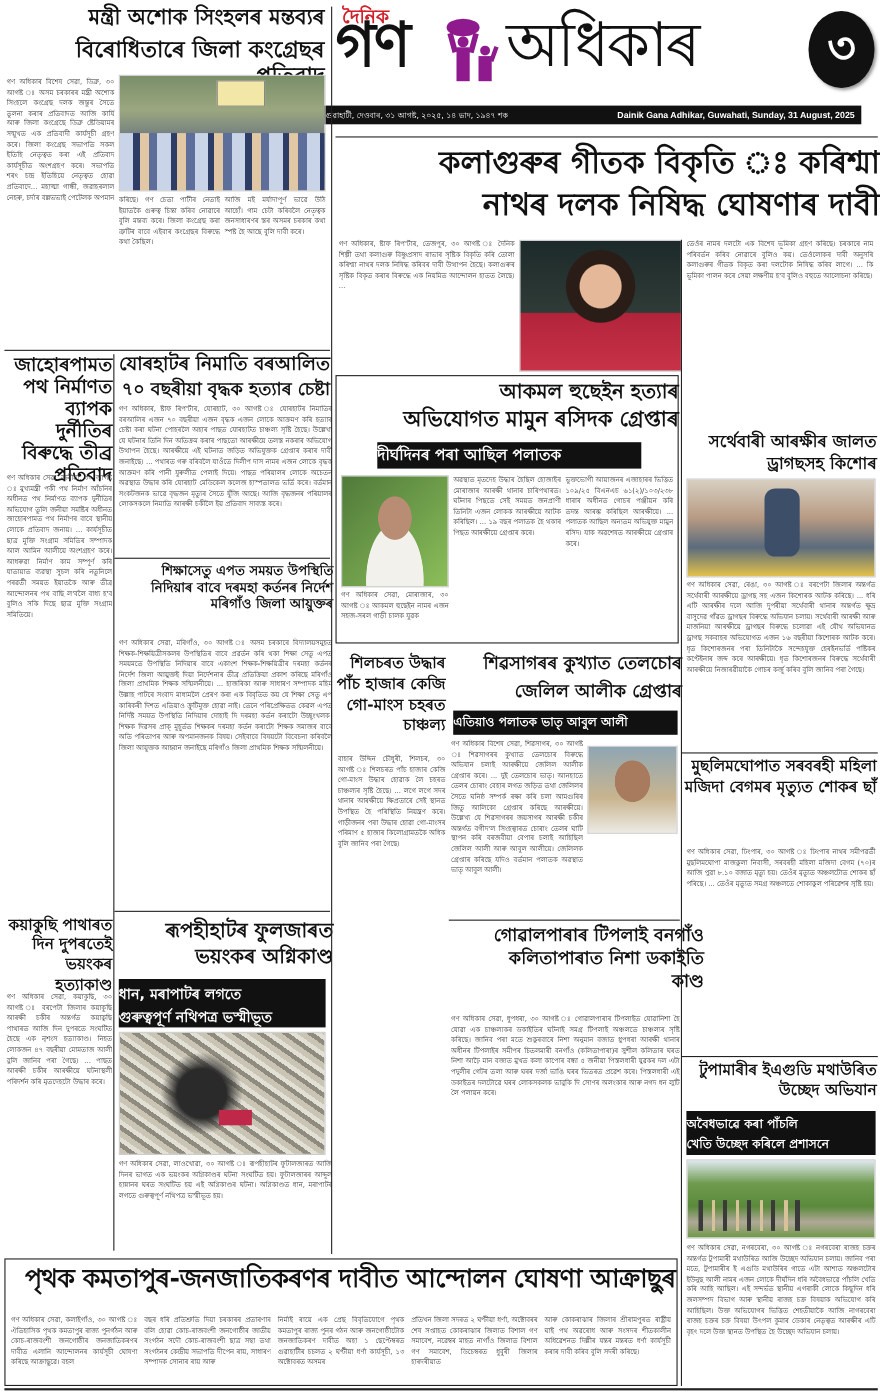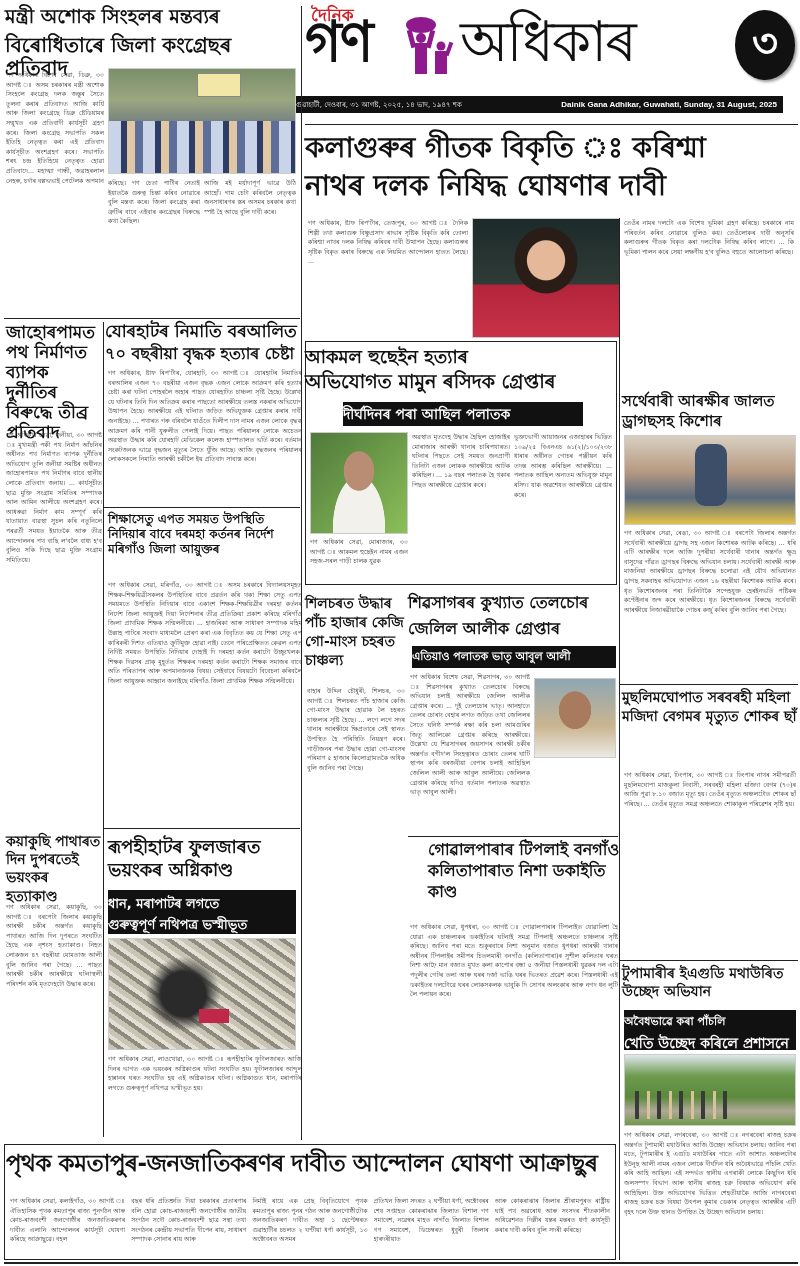--- a/index.html
+++ b/index.html
@@ -1,18 +1,18 @@
 <!DOCTYPE html>
 <html><head>
 <meta charset="utf-8">
 <style>
 *{box-sizing:border-box;margin:0;padding:0}
 body{width:800px;height:1266px;background:#fff;font-family:"DejaVu Sans",sans-serif;color:#111;position:relative;overflow:hidden}
 .abs{position:absolute}
-.hl{font-family:"DejaVu Sans",sans-serif;font-weight:bold;text-align:left;color:#111;line-height:1.15}
+.hl{font-family:"DejaVu Sans",sans-serif;font-weight:bold;text-align:right;color:#111;line-height:1.15}
 .body-text{font-size:6.2px;line-height:1.55;color:#333;text-align:justify;overflow:hidden}
 .rule{background:#222}
 .blackbar{background:#111;color:#fff;text-align:left;font-weight:bold;font-family:"DejaVu Sans",sans-serif}
 .photo{overflow:hidden;border:1px solid #ccc}
 .box{border:1.5px solid #222}
 .cols{display:flex;gap:6px}
 .cols>div{flex:1}
 </style>
 </head>
 <body>
@@ -107,21 +107,21 @@
 
 <div class="abs hl" style="left:428px;top:840px;width:212px;font-size:16px;line-height:1.3">গোৱালপাৰাৰ টিপলাই বনগাঁও কলিতাপাৰাত নিশা ডকাইতি কাণ্ড</div>
 <div class="abs body-text" style="left:410px;top:922px;width:208px;height:212px">গণ অধিকাৰ সেৱা, ধুপধৰা, ৩০ আগষ্ট ঃ গোৱালপাৰাৰ টিপলাইত যোৱানিশা হৈ যোৱা এক চাঞ্চল্যকৰ ডকাইতিৰ ঘটনাই সমগ্ৰ টিপলাই অঞ্চলতে চাঞ্চল্যৰ সৃষ্টি কৰিছে। জানিব পৰা মতে শুকুৰবাৰে নিশা অনুমান বজাত ধুপধৰা আৰক্ষী থানাৰ অধীনৰ টিপলাইৰ সমীপৰ চিতলমাৰী বনগাঁও (কলিতাপাৰা)ৰ সুশীল কলিতাৰ ঘৰত নিশা আঢ়ৈ মান বজাত মুখত কলা কাপোৰ বন্ধা ৫ জনীয়া পিস্তলধাৰী যুৱকৰ দল এটা পদুলীৰ গেটৰ তলা আৰু ঘৰৰ দৰ্জা ভাঙি ঘৰৰ ভিতৰত প্ৰৱেশ কৰে। পিস্তলধাৰী এই ডকাইতৰ দলটোৱে ঘৰৰ লোকসকলক ভাবুকি দি সোণৰ অলংকাৰ আৰু নগদ ধন লুটি লৈ পলায়ন কৰে।</div>
 
 <div class="abs hl" style="left:622px;top:688px;width:175px;font-size:14px;line-height:1.35">মুছলিমঘোপাত সৰবৰহী মহিলা মজিদা বেগমৰ মৃত্যুত শোকৰ ছাঁ</div>
 <div class="abs body-text" style="left:624px;top:770px;width:172px;height:190px">গণ অধিকাৰ সেৱা, ঢিংপাৰ, ৩০ আগষ্ট ঃ ঢিংপাৰ নাথৰ সমীপৱৰ্তী মুছলিমঘোপা মাজকুলা নিবাসী, সৰবৰহী মহিলা মজিদা বেগম (৭০)ৰ আজি পুৱা ৮.১০ বজাত মৃত্যু হয়। তেওঁৰ মৃত্যুত অঞ্চলটোত শোকৰ ছাঁ পৰিছে। ... তেওঁৰ মৃত্যুত সমগ্ৰ অঞ্চলতে শোকাকুল পৰিৱেশৰ সৃষ্টি হয়।</div>
 
 <div class="abs hl" style="left:622px;top:964px;width:175px;font-size:14px;line-height:1.3">টুপামাৰীৰ ইএগুডি মথাউৰিত উচ্ছেদ অভিযান</div>
 <div class="abs blackbar" style="left:624px;top:1010px;width:172px;height:40px;padding-top:3px">
   <div style="font-size:11px">অবৈধভাৱে কৰা পাঁচলি</div>
-  <div style="font-size:14px">খেতি উচ্ছেদ কৰিলে প্ৰশাসনে</div>
+  <div style="font-size:11px">খেতি উচ্ছেদ কৰিলে প্ৰশাসনে</div>
 </div>
 <div class="abs photo" style="left:624px;top:1054px;width:172px;height:72px;background:linear-gradient(180deg,#dfe8ef 0%,#6e9a4e 30%,#5b8a3c 60%,#b0a898 80%,#6f9a48 100%)">
   <div style="position:absolute;left:10px;top:36px;width:100px;height:28px;background:repeating-linear-gradient(90deg,#3a3a3a 0 4px,transparent 4px 12px,#d8c29a 12px 15px,transparent 15px 22px)"></div>
 </div>
 <div class="abs body-text" style="left:624px;top:1130px;width:172px;height:130px">গণ অধিকাৰ সেৱা, নগৰবেৰা, ৩০ আগষ্ট ঃ নগৰবেৰা ৰাজহ চক্ৰৰ অন্তৰ্গত টুপামাৰী মথাউৰিত আজি উচ্ছেদ অভিযান চলায়। জানিব পৰা মতে, টুপামাৰীৰ ই এগুডি মথাউৰিৰ গাতে এটা আশাত অঞ্চলটোৰ ইউনুছ আলী নামৰ এজন লোকে দীৰ্ঘদিন ধৰি অবৈধভাৱে পাঁচলি খেতি কৰি আহি আছিল। এই সন্দৰ্ভত স্থানীয় এগৰাকী লোকে কিছুদিন ধৰি জলসম্পদ বিভাগ আৰু স্থানীয় ৰাজহ চক্ৰ বিষয়াক অভিযোগ কৰি আহিছিল। উক্ত অভিযোগৰ ভিত্তিত শেহতীয়াকৈ আজি নাগৰবেৰা ৰাজহ চক্ৰৰ চক্ৰ বিষয়া উৎপল কুমাৰ ডেকাৰ নেতৃত্বত আৰক্ষীৰ এটি বৃহৎ দলে উক্ত স্থানত উপস্থিত হৈ উচ্ছেদ অভিযান চলায়।</div>
 
 <div class="abs box" style="left:4px;top:1144px;width:612px;height:116px"></div>
 <div class="abs hl" style="left:6px;top:1150px;width:608px;font-size:23px;letter-spacing:-0.5px">পৃথক কমতাপুৰ-জনজাতিকৰণৰ দাবীত আন্দোলন ঘোষণা আক্ৰাছুৰ</div>
 <div class="abs cols" style="left:10px;top:1196px;width:600px;height:60px">
   <div class="body-text">গণ অধিকাৰ সেৱা, কলাইগাঁও, ৩০ আগষ্ট ঃ ঐতিহাসিক পৃথক কমতাপুৰ ৰাজ্য পুনৰ্গঠন আৰু কোচ-ৰাজবংশী জনগোষ্ঠীৰ জনজাতিকৰণৰ দাবীত এলানি আন্দোলনৰ কাৰ্যসূচী ঘোষণা কৰিছে আক্ৰাছুৱে। বহল</div>

